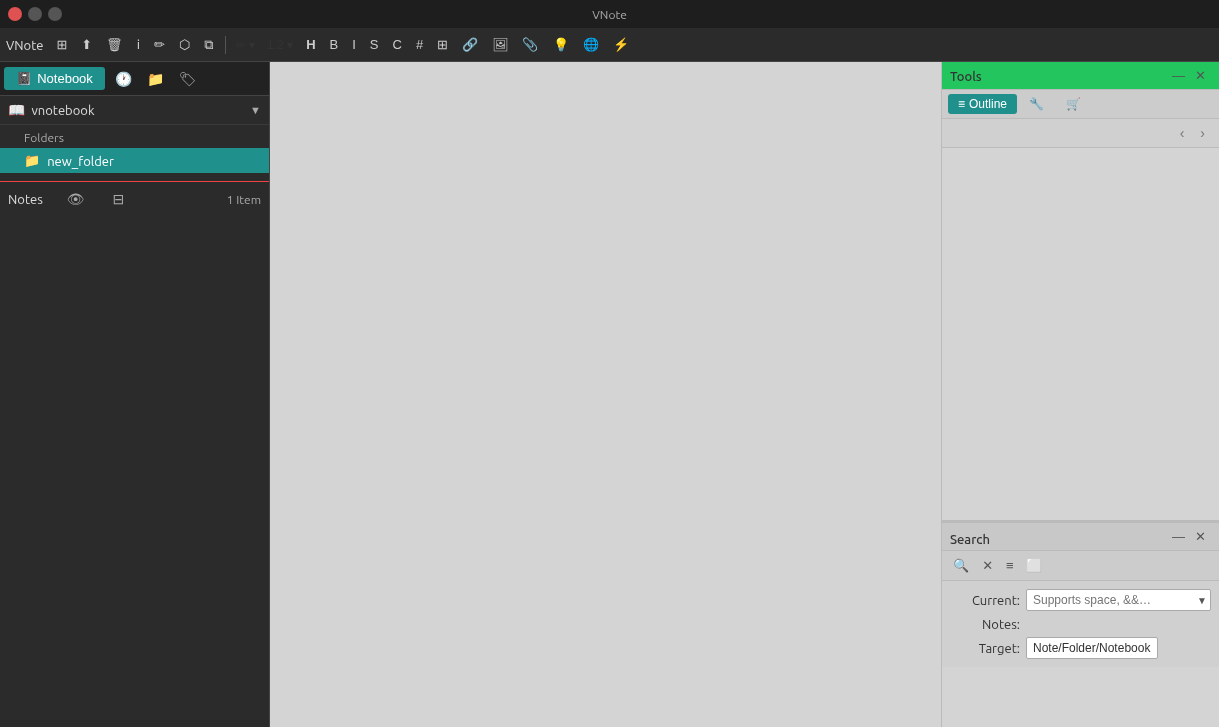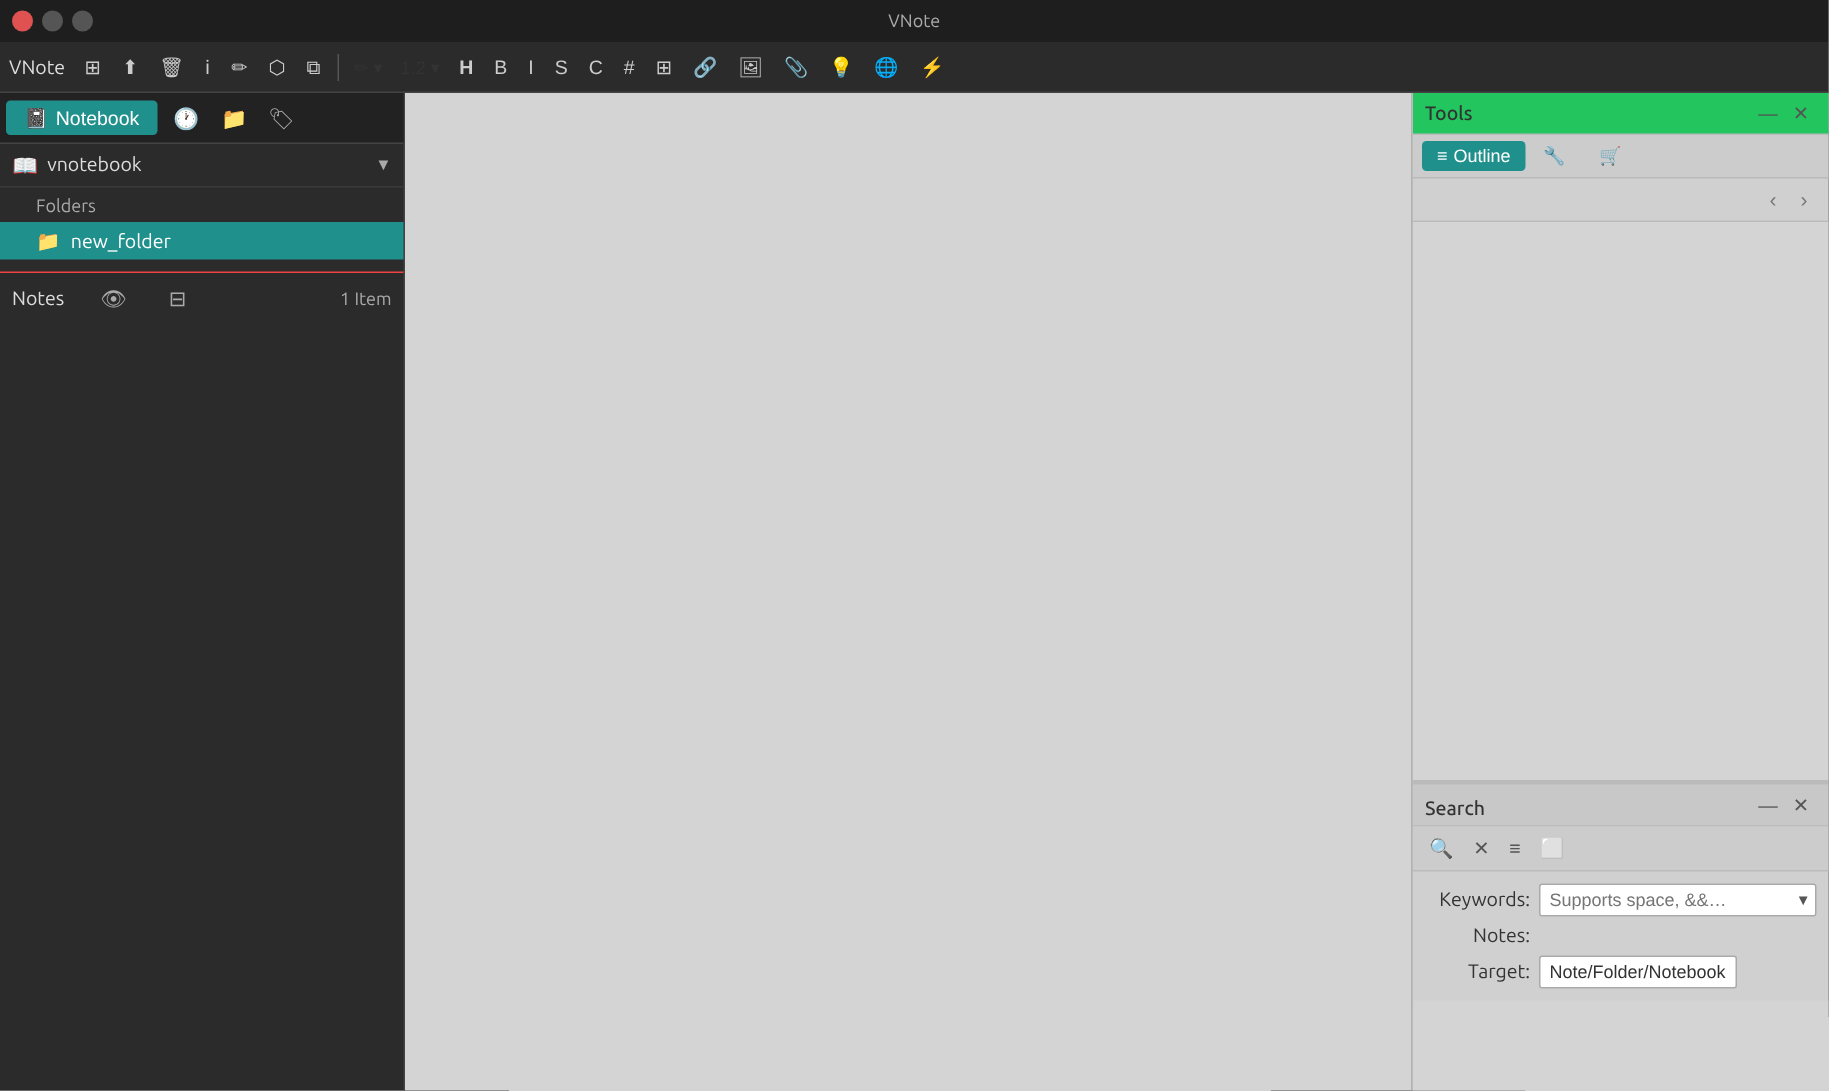--- a/index.html
+++ b/index.html
@@ -524,21 +524,21 @@
       </div>
       <div class="search-toolbar">
         <button class="search-icon-btn">🔍</button>
         <button class="search-icon-btn">✕</button>
         <button class="search-icon-btn">≡</button>
         <button class="search-icon-btn">⬜</button>
       </div>
       <div class="search-form">
 
         <div class="search-row">
-          <span class="search-row-label">Keywords:</span>
+          <span class="search-row-label">Current:</span>
           <div class="search-input-wrapper">
             <input class="search-input" type="text" placeholder="Supports space, &amp;&amp;…" style="">
             <span class="search-dropdown-arrow">▼</span>
           </div>
         </div>
 
 
         <div class="search-row">
           <span class="search-row-label">Notes:</span>
         </div>

